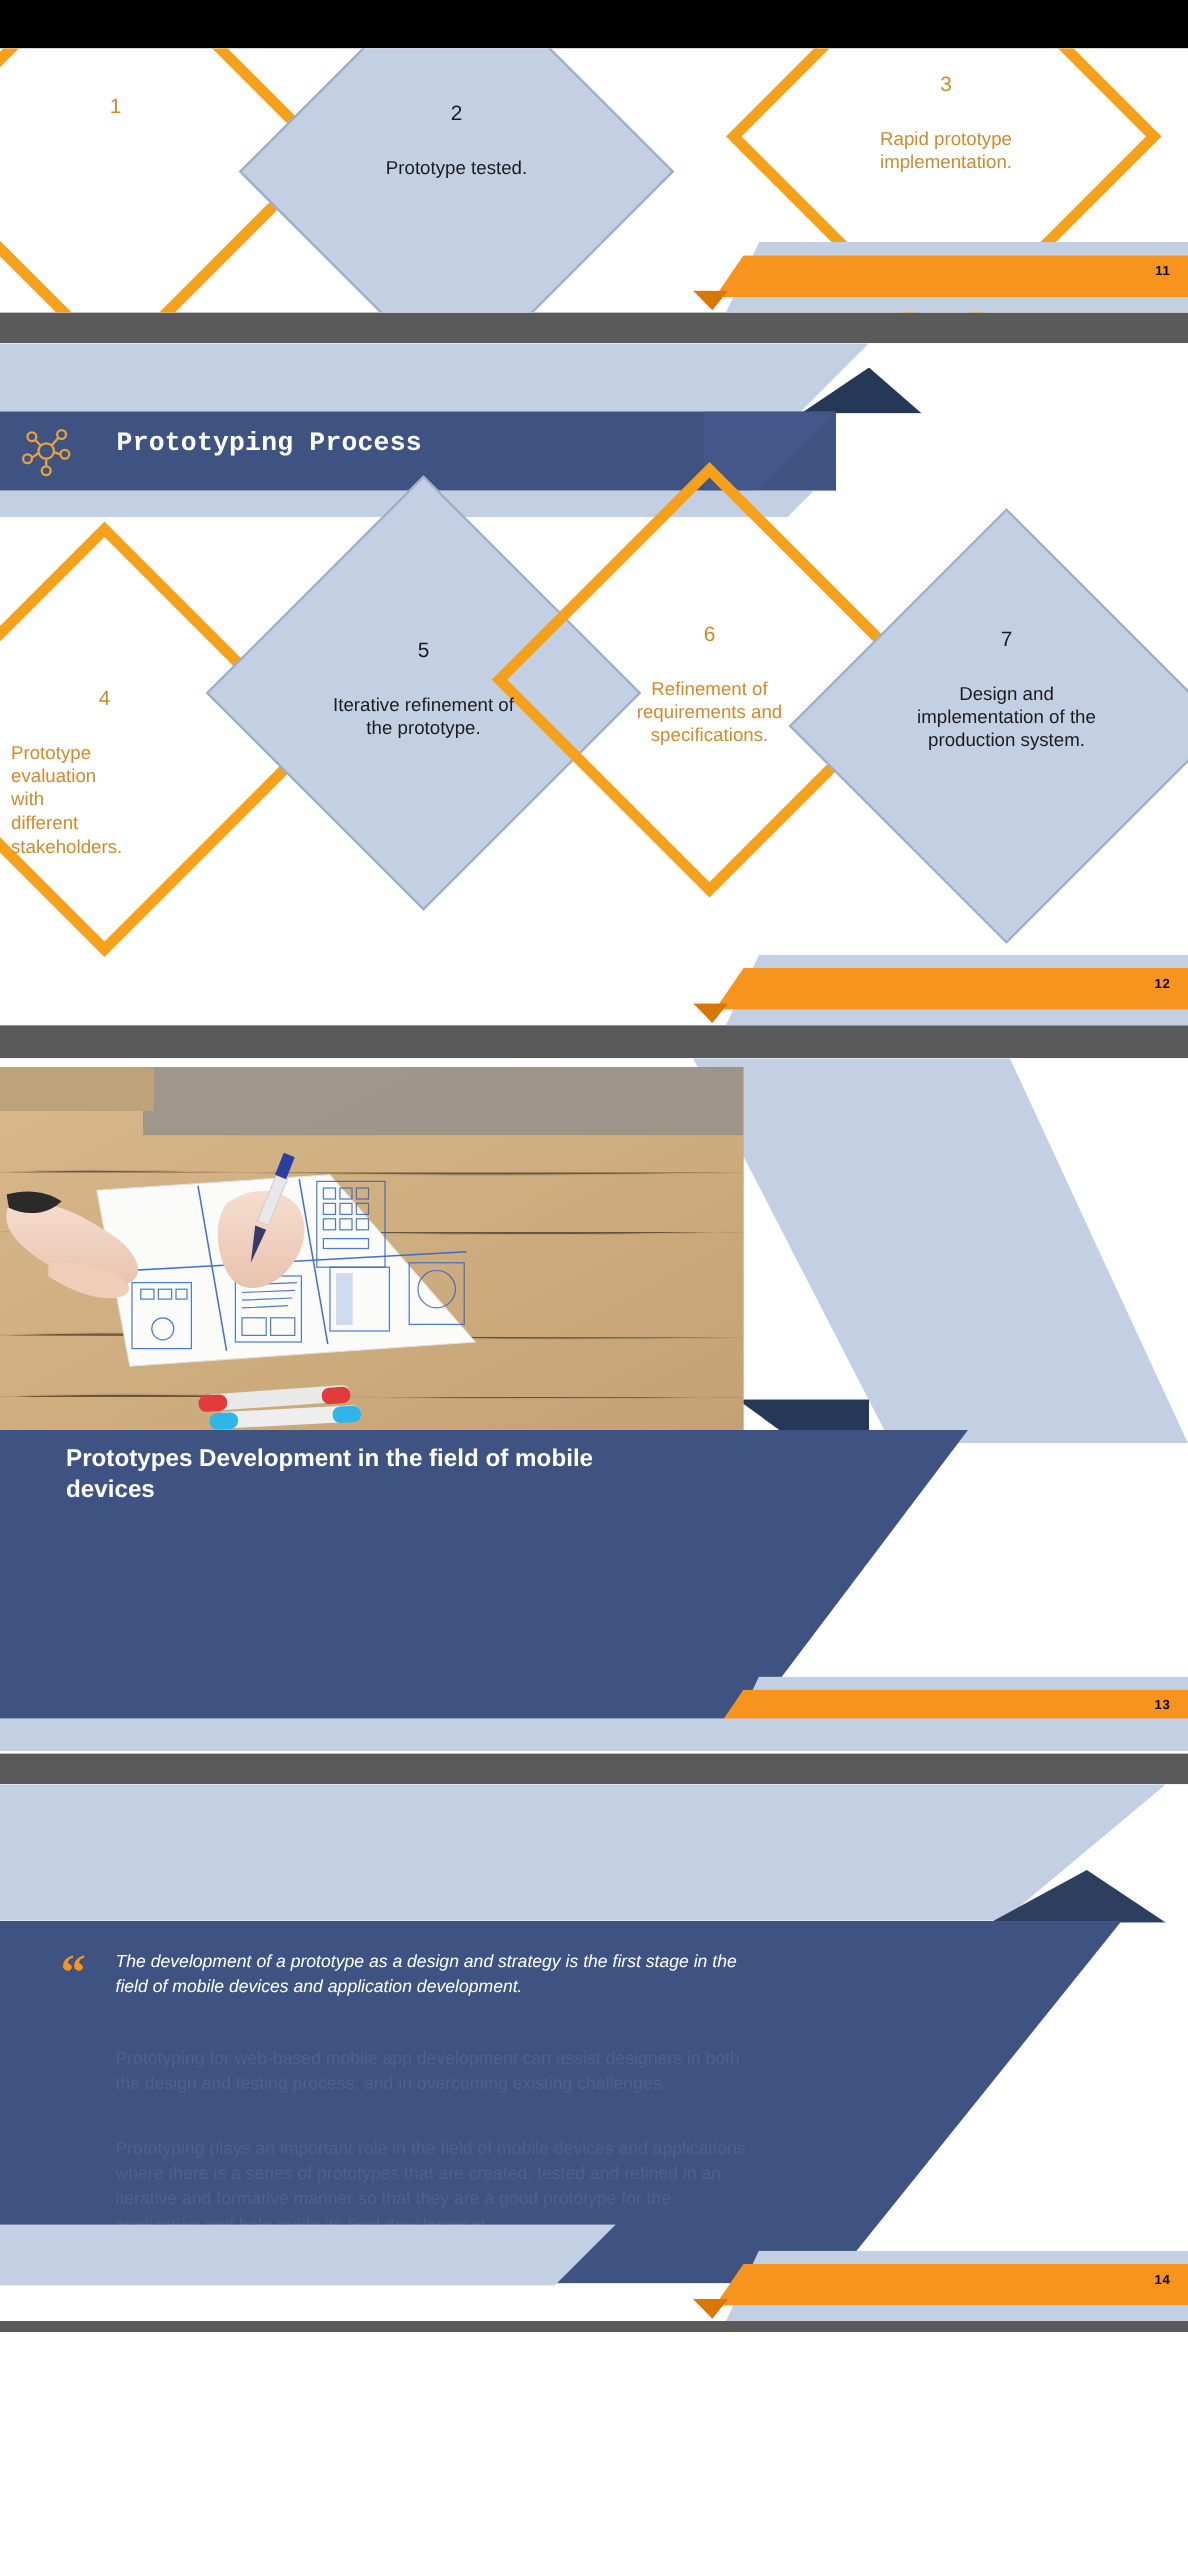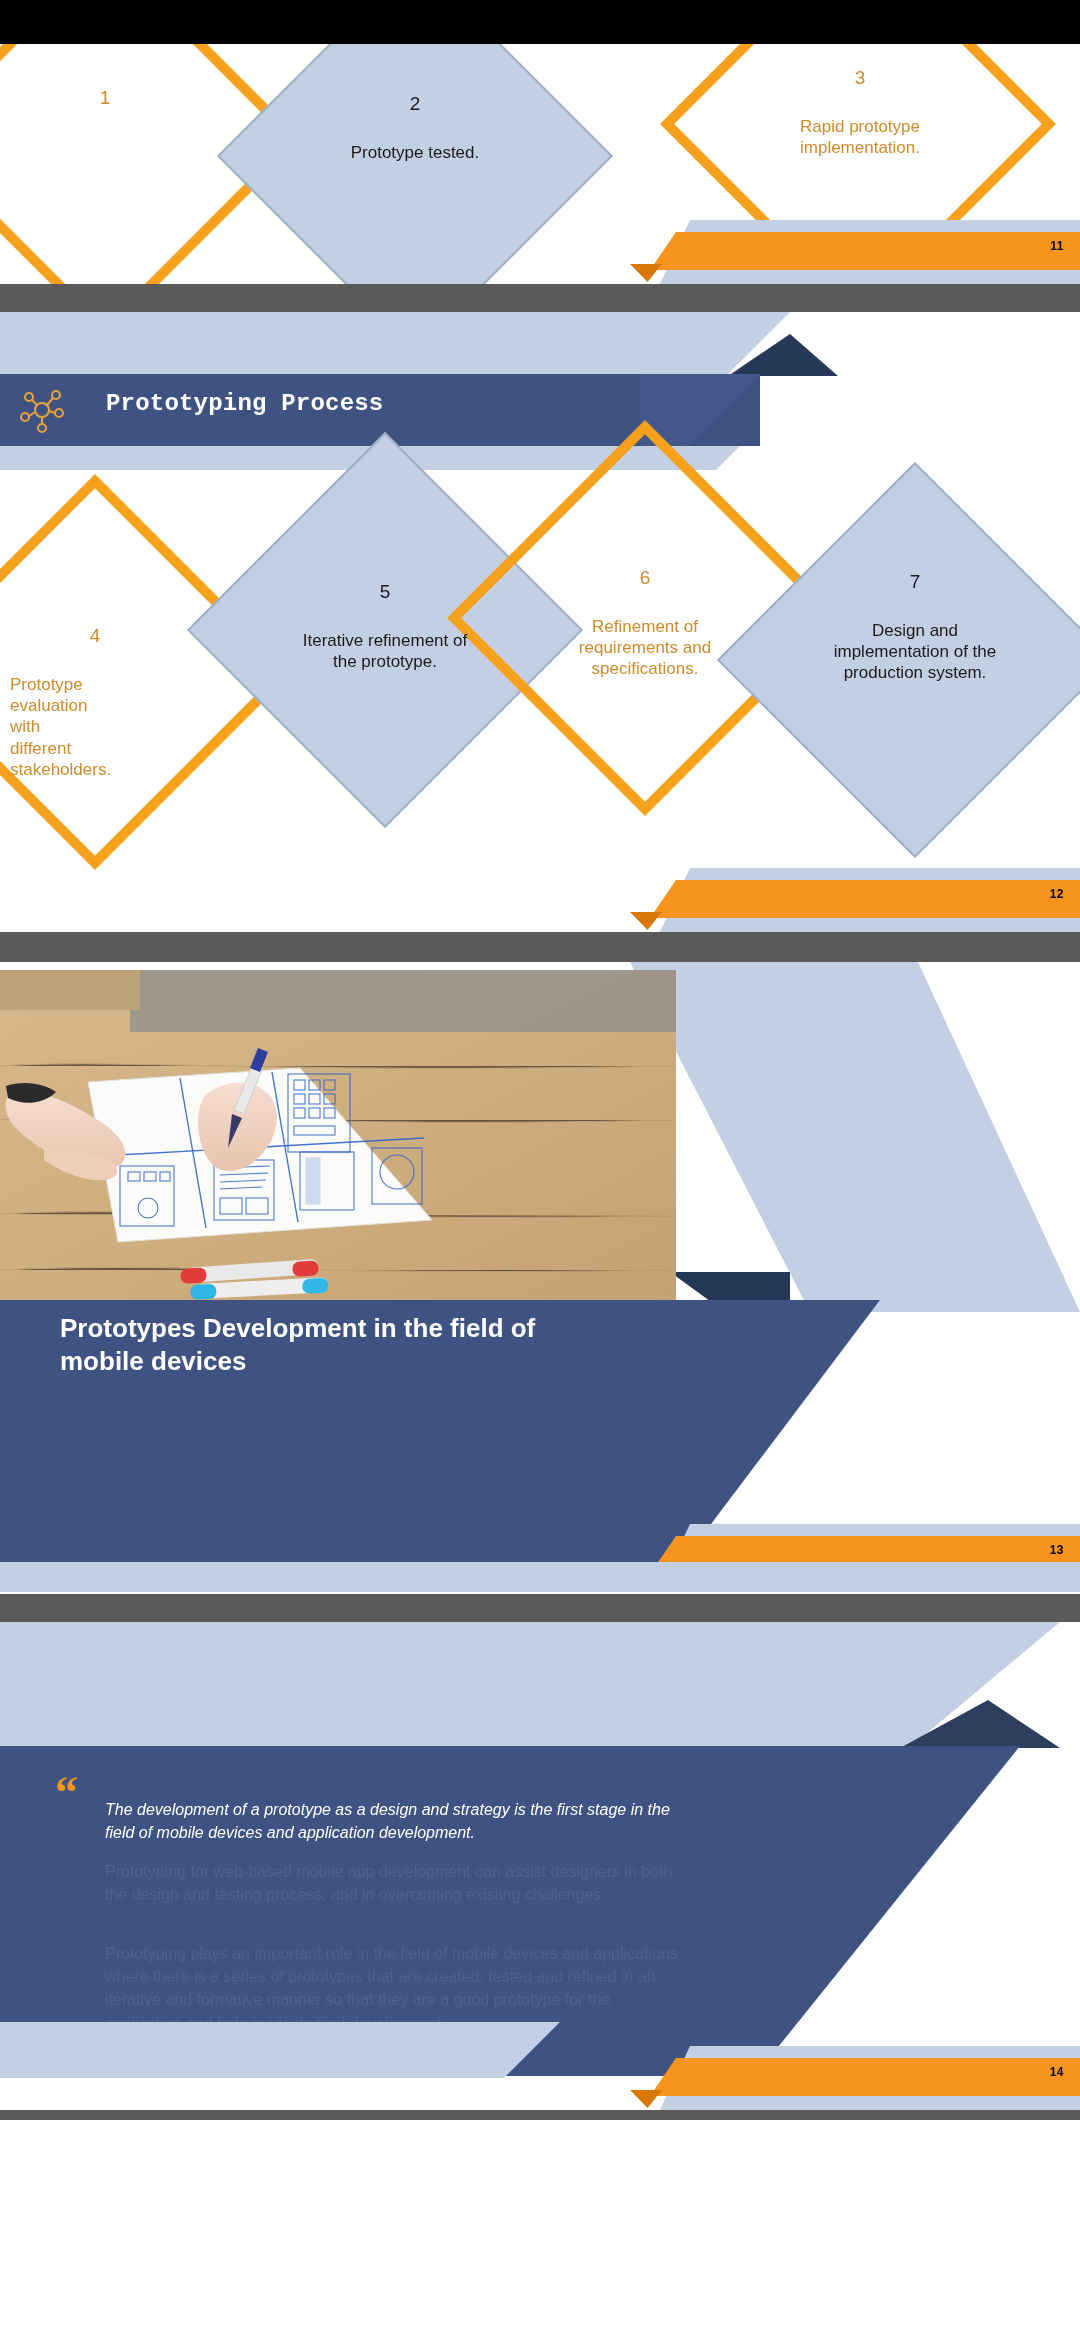--- a/index.html
+++ b/index.html
@@ -110,21 +110,21 @@
     overflow:hidden;
     background:#c8a97d;
   }
   .s13 .titleband {
     position:absolute; left:0; top:338px; width:880px; height:280px;
     background:#3F5383;
     clip-path: polygon(0 0, 100% 0, 76% 100%, 0 100%);
   }
   .s13 .title {
     position:absolute; left:60px; top:350px; width:560px;
-    color:#ffffff; font-size:26px; font-weight:bold; line-height:1.28;
+    color:#ffffff; font-size:22px; font-weight:bold; line-height:1.28;
     z-index:4;
   }
   .s13 .lowband {
     position:absolute; left:0; top:596px; width:1080px; height:30px;
     background:#C3CFE3;
     clip-path: polygon(0 0, 1080px 0, 1080px 100%, 0 100%);
   }
 
   
   .s14 { position:relative; width:1080px; height:460px; background:#ffffff; }
@@ -144,21 +144,21 @@
     clip-path: polygon(0 0, 100% 0, 74% 100%, 0 100%);
   }
   .s14 .qmark {
     position:absolute; left:55px; top:148px;
     font-size:46px; color:#F7941D; font-weight:bold;
     font-family:"Liberation Serif", serif;
     line-height:1;
   }
   .s14 .qtext {
     position:absolute; left:105px; top:150px; width:580px;
-    color:#ffffff; font-style:italic; font-size:16px; line-height:1.45;margin-top:26px;
+    color:#ffffff; font-style:italic; font-size:16px; line-height:1.45;
   }
   .s14 .p1 {
     position:absolute; left:105px; top:238px; width:580px;
     color:#4E618E; font-size:16px; line-height:1.45;
   }
   .s14 .p2 {
     position:absolute; left:105px; top:320px; width:580px;
     color:#4E618E; font-size:16px; line-height:1.45;
   }
   .watermark {

